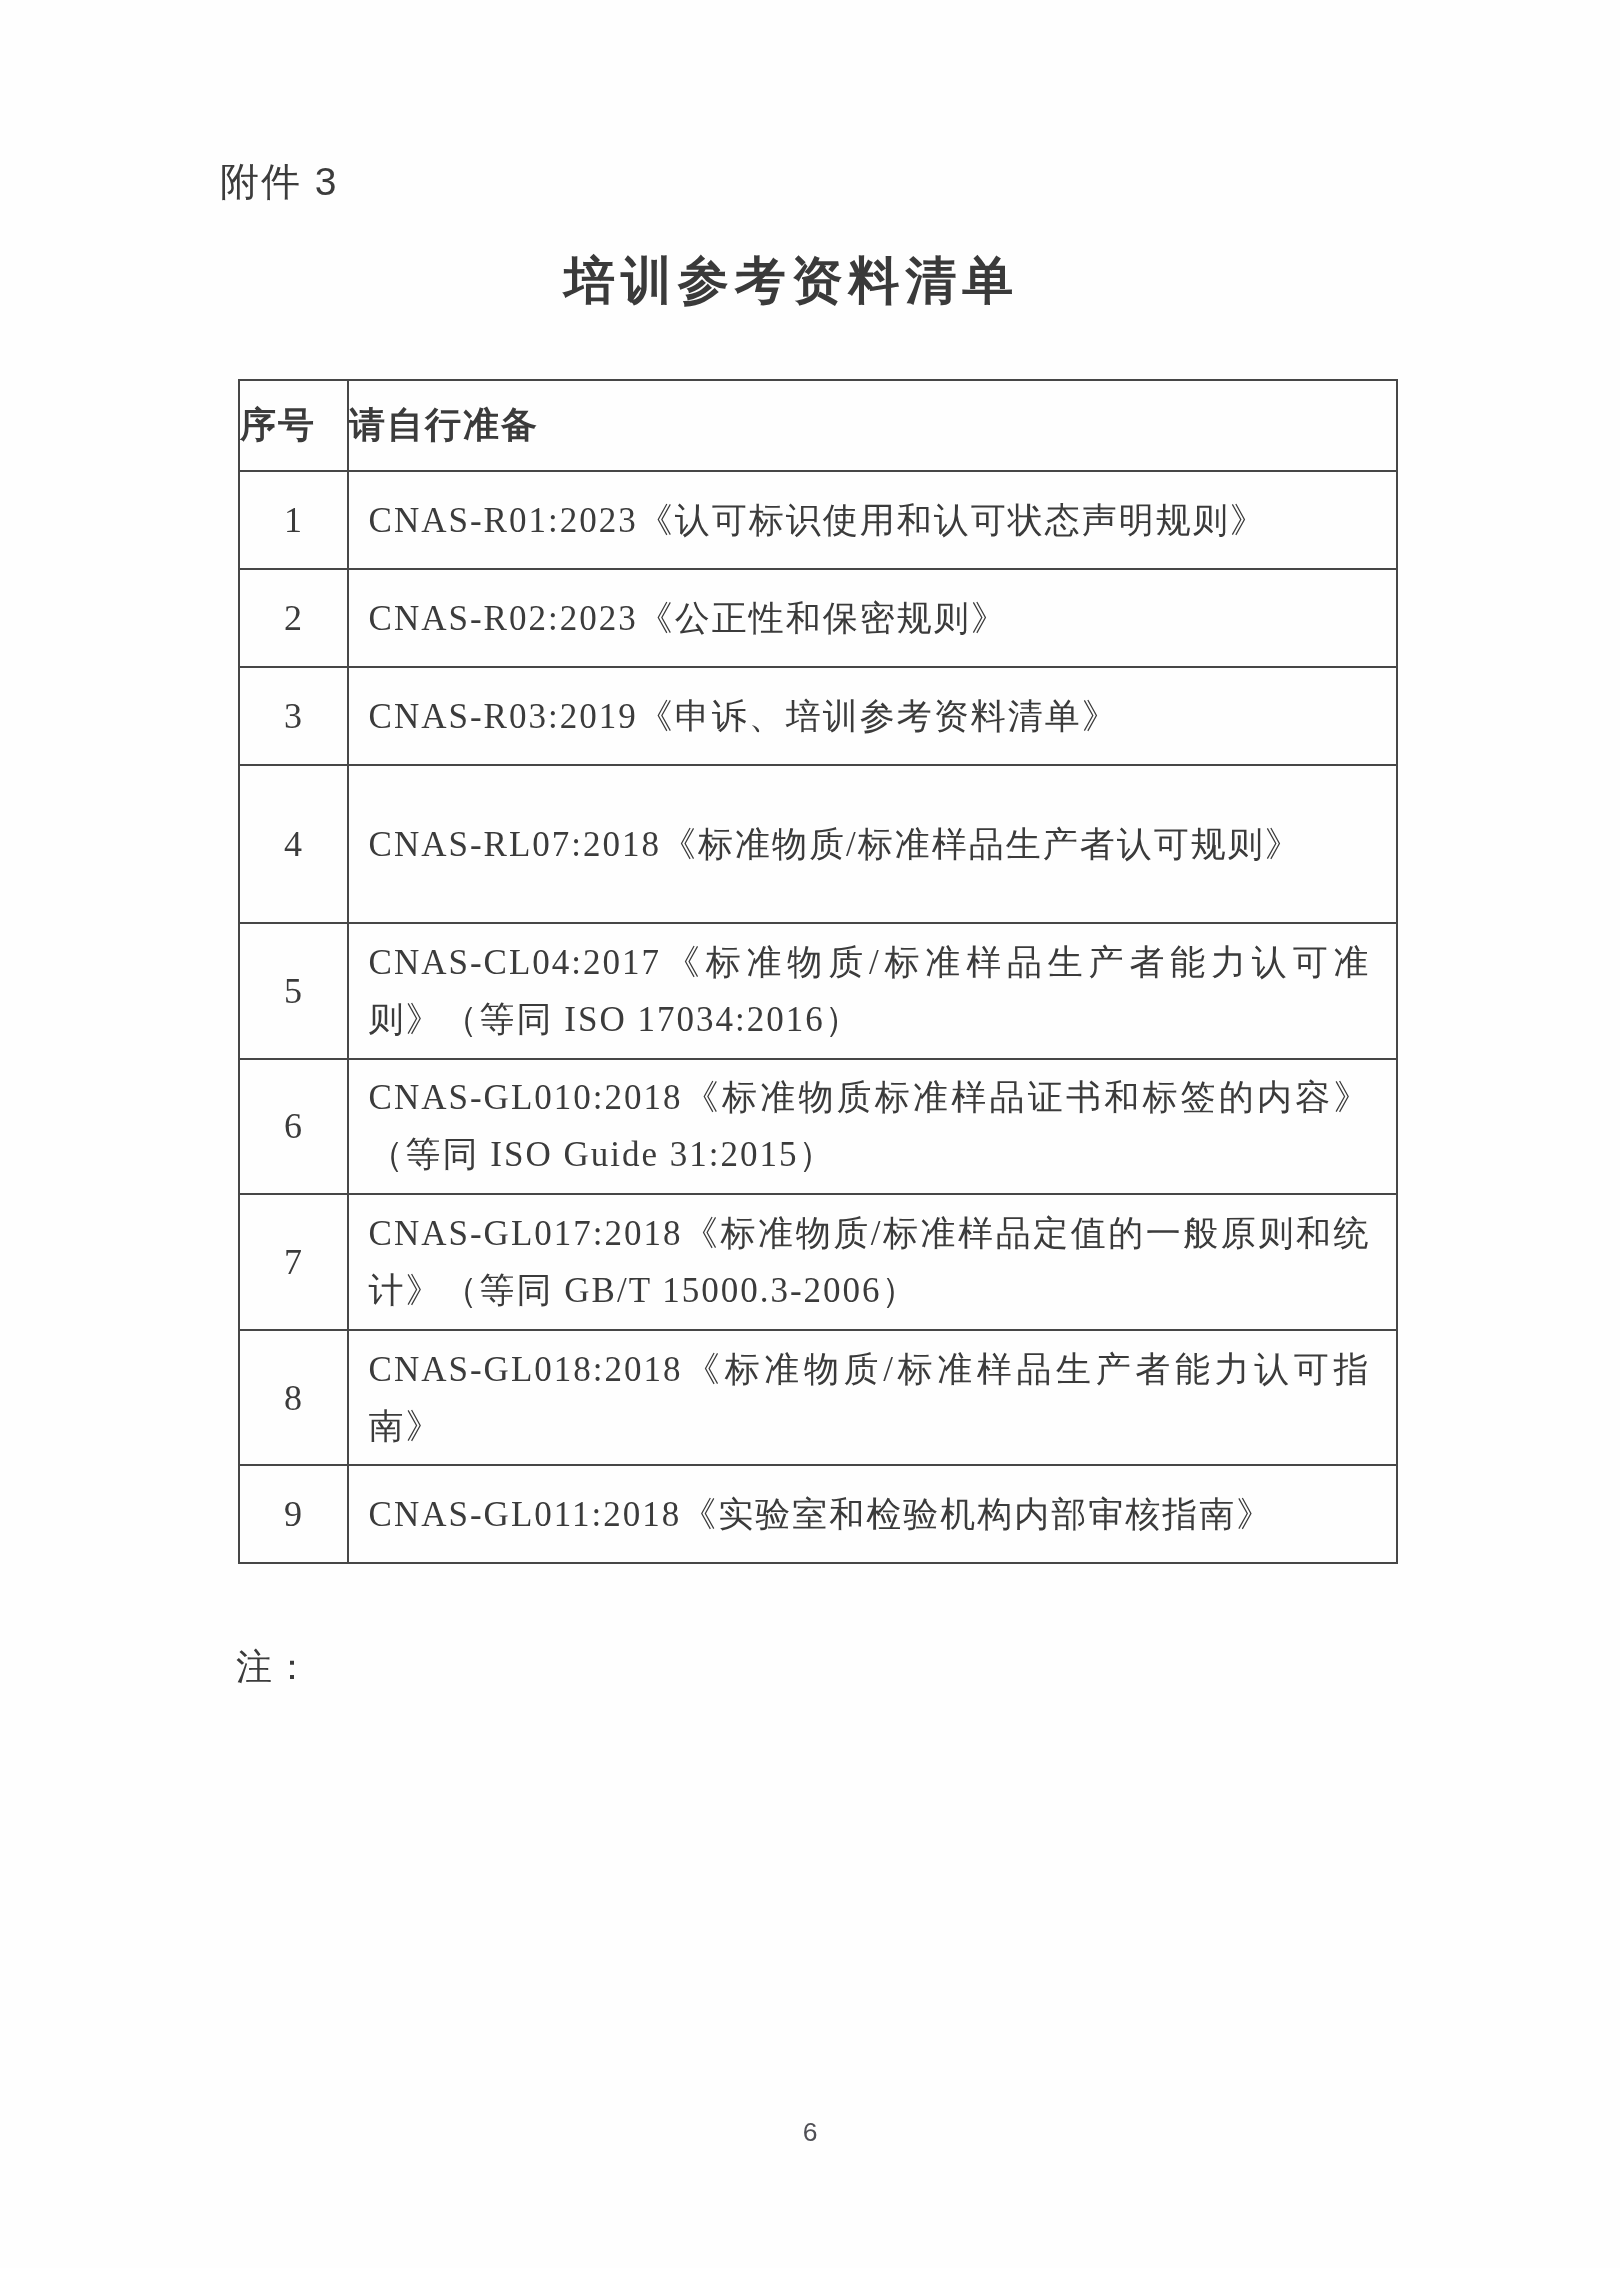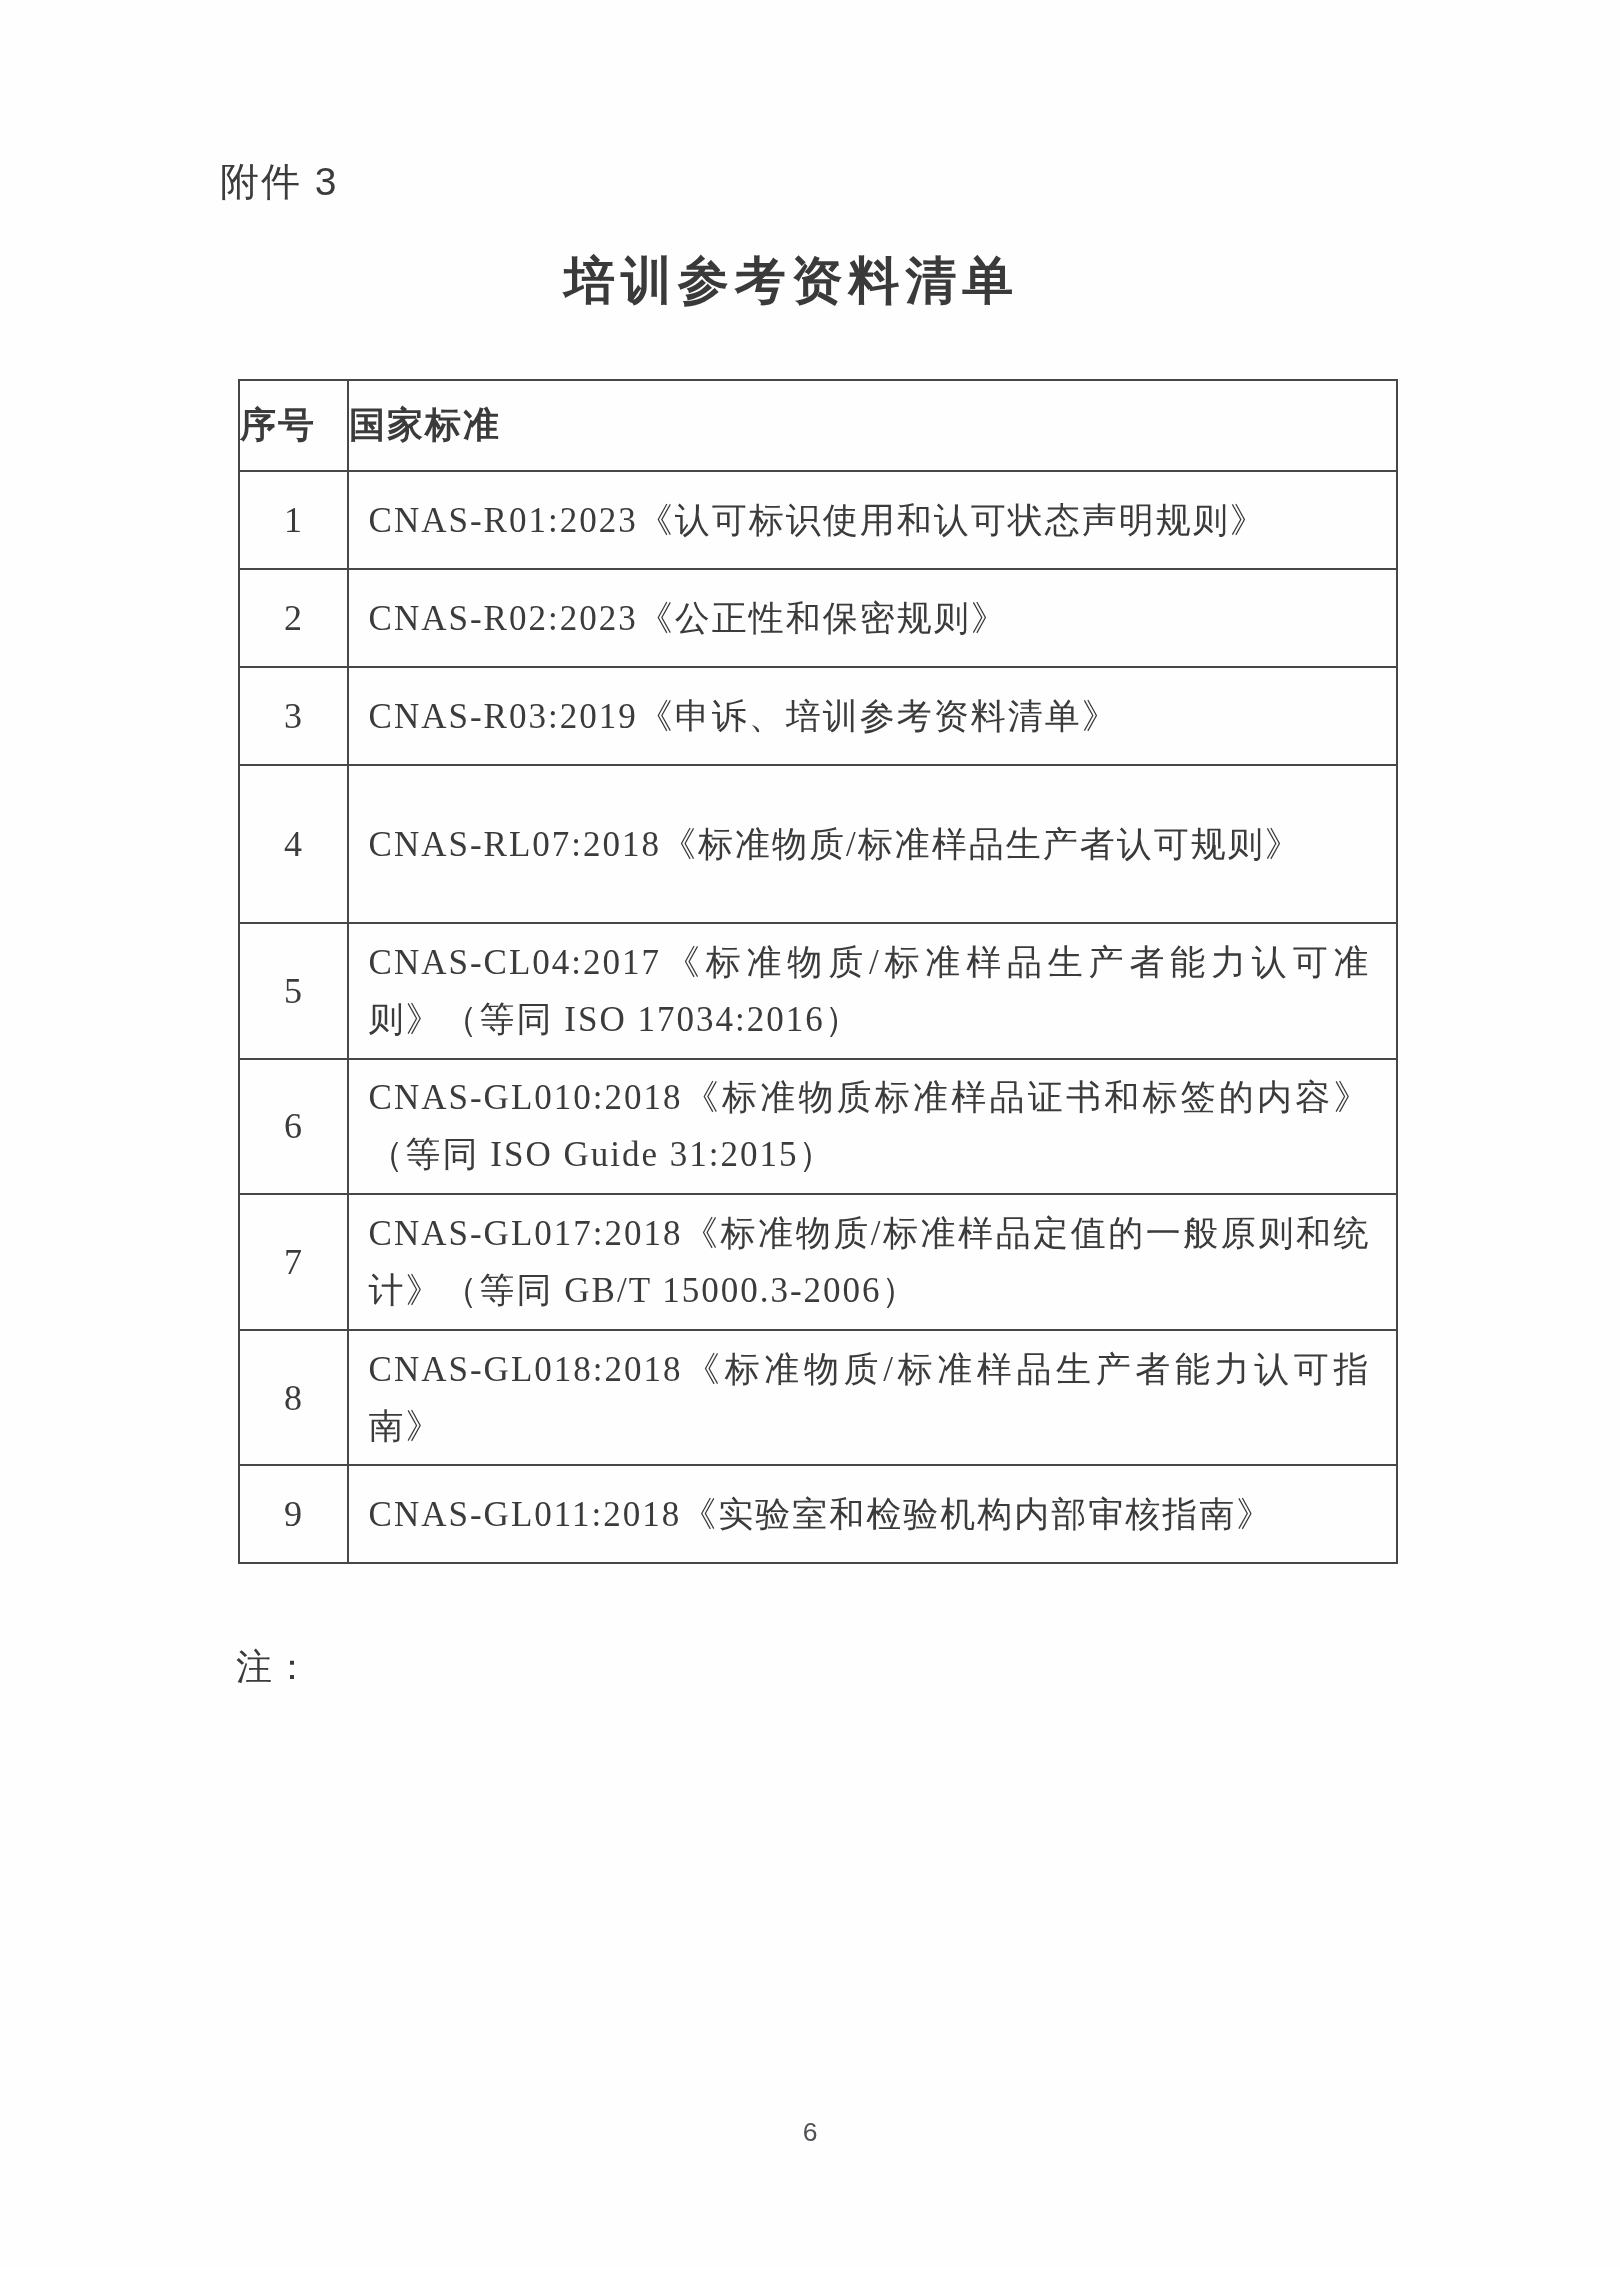--- a/index.html
+++ b/index.html
@@ -107,21 +107,21 @@
   <h1 class="doc-title">培训参考资料清单</h1>
 
   <table class="materials">
     <colgroup>
         <col class="c-no">
         <col>
       </colgroup>
     <thead>
       <tr>
         <th>序号</th>
-        <th>国家标准</th>
+        <th>请自行准备</th>
       </tr>
     </thead>
     <tbody>
       <tr class="rh-s">
         <td class="no-cell">1</td>
         <td class="name-cell">CNAS-R01:2023《认可标识使用和认可状态声明规则》</td>
       </tr>
       <tr class="rh-s">
         <td class="no-cell">2</td>
         <td class="name-cell">CNAS-R02:2023《公正性和保密规则》</td>

